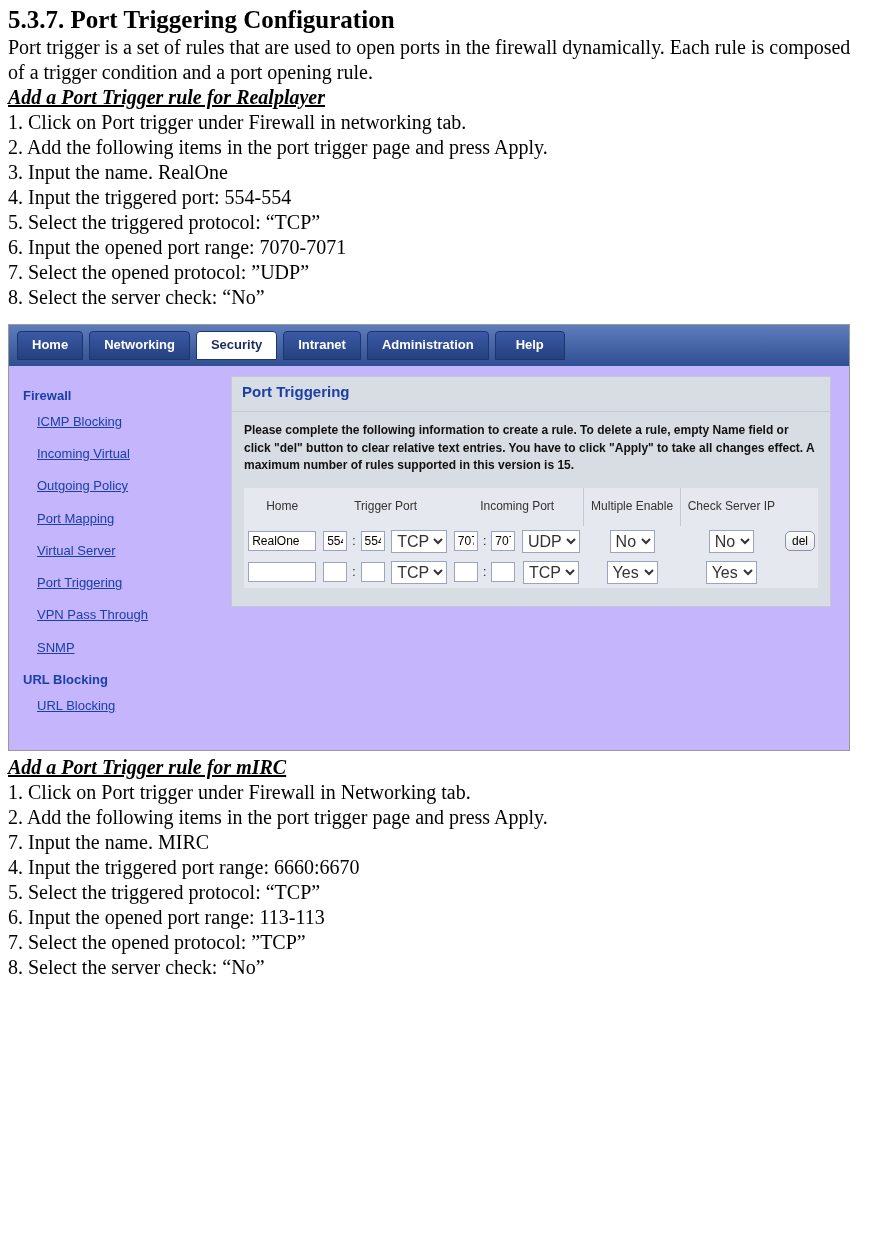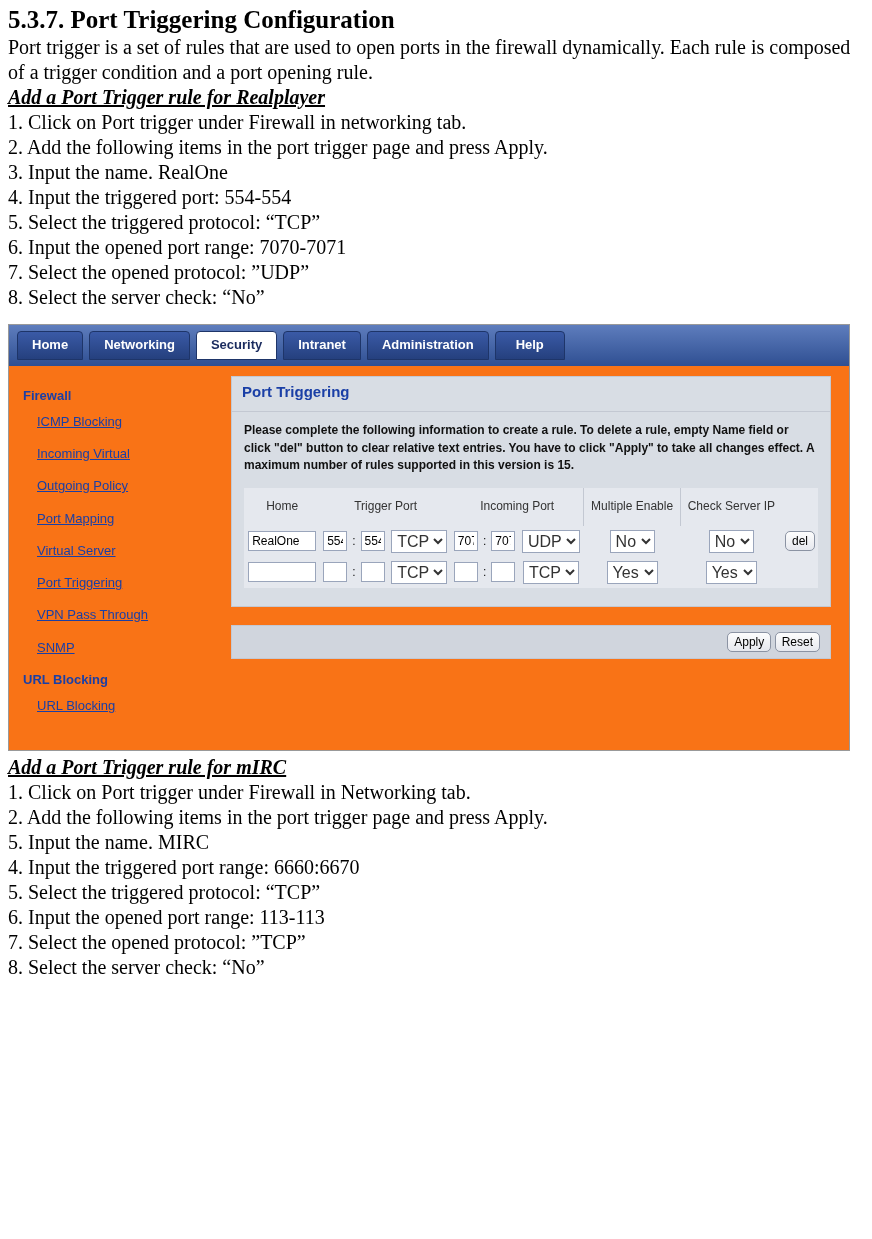--- a/index.html
+++ b/index.html
@@ -65,21 +65,21 @@
   .ss-tab.active {
     background: #fff;
     color: #1a2b5e;
   }
   .ss-tab.help {
     padding-left: 20px;
     padding-right: 20px;
   }
   .ss-body {
     display: flex;
-    background: #f97316;
+    background: #c4b5fd;
     justify-content: center;
   }
   .ss-sidebar {
     width: 190px;
     padding: 14px 0 20px 14px;
     font-size: 13px;
   }
   .ss-sidebar .group-title {
     color: #1a3fa6;
     font-weight: bold;
@@ -277,29 +277,25 @@
                   <select class="sel">
                     <option>Yes</option>
                   </select>
                 </td>
                 <td></td>
               </tr>
             </tbody>
           </table>
         </div>
       </div>
-      <div class="btn-row">
-        <button class="action-btn">Apply</button>
-        <button class="action-btn">Reset</button>
-      </div>
     </div>
   </div>
 </div>
 
 <div class="subheading">Add a Port Trigger rule for mIRC</div>
 <div class="doc-text">1. Click on Port trigger under Firewall in Networking tab.</div>
 <div class="doc-text">2. Add the following items in the port trigger page and press Apply.</div>
-<div class="doc-text">5. Input the name. MIRC</div>
+<div class="doc-text">7. Input the name. MIRC</div>
 <div class="doc-text">4. Input the triggered port range: 6660:6670</div>
 <div class="doc-text">5. Select the triggered protocol:  “TCP”</div>
 <div class="doc-text">6. Input the opened port range: 113-113</div>
 <div class="doc-text">7. Select the opened protocol: ”TCP”</div>
 <div class="doc-text">8. Select the server check: “No”</div>
 
 </body></html>

